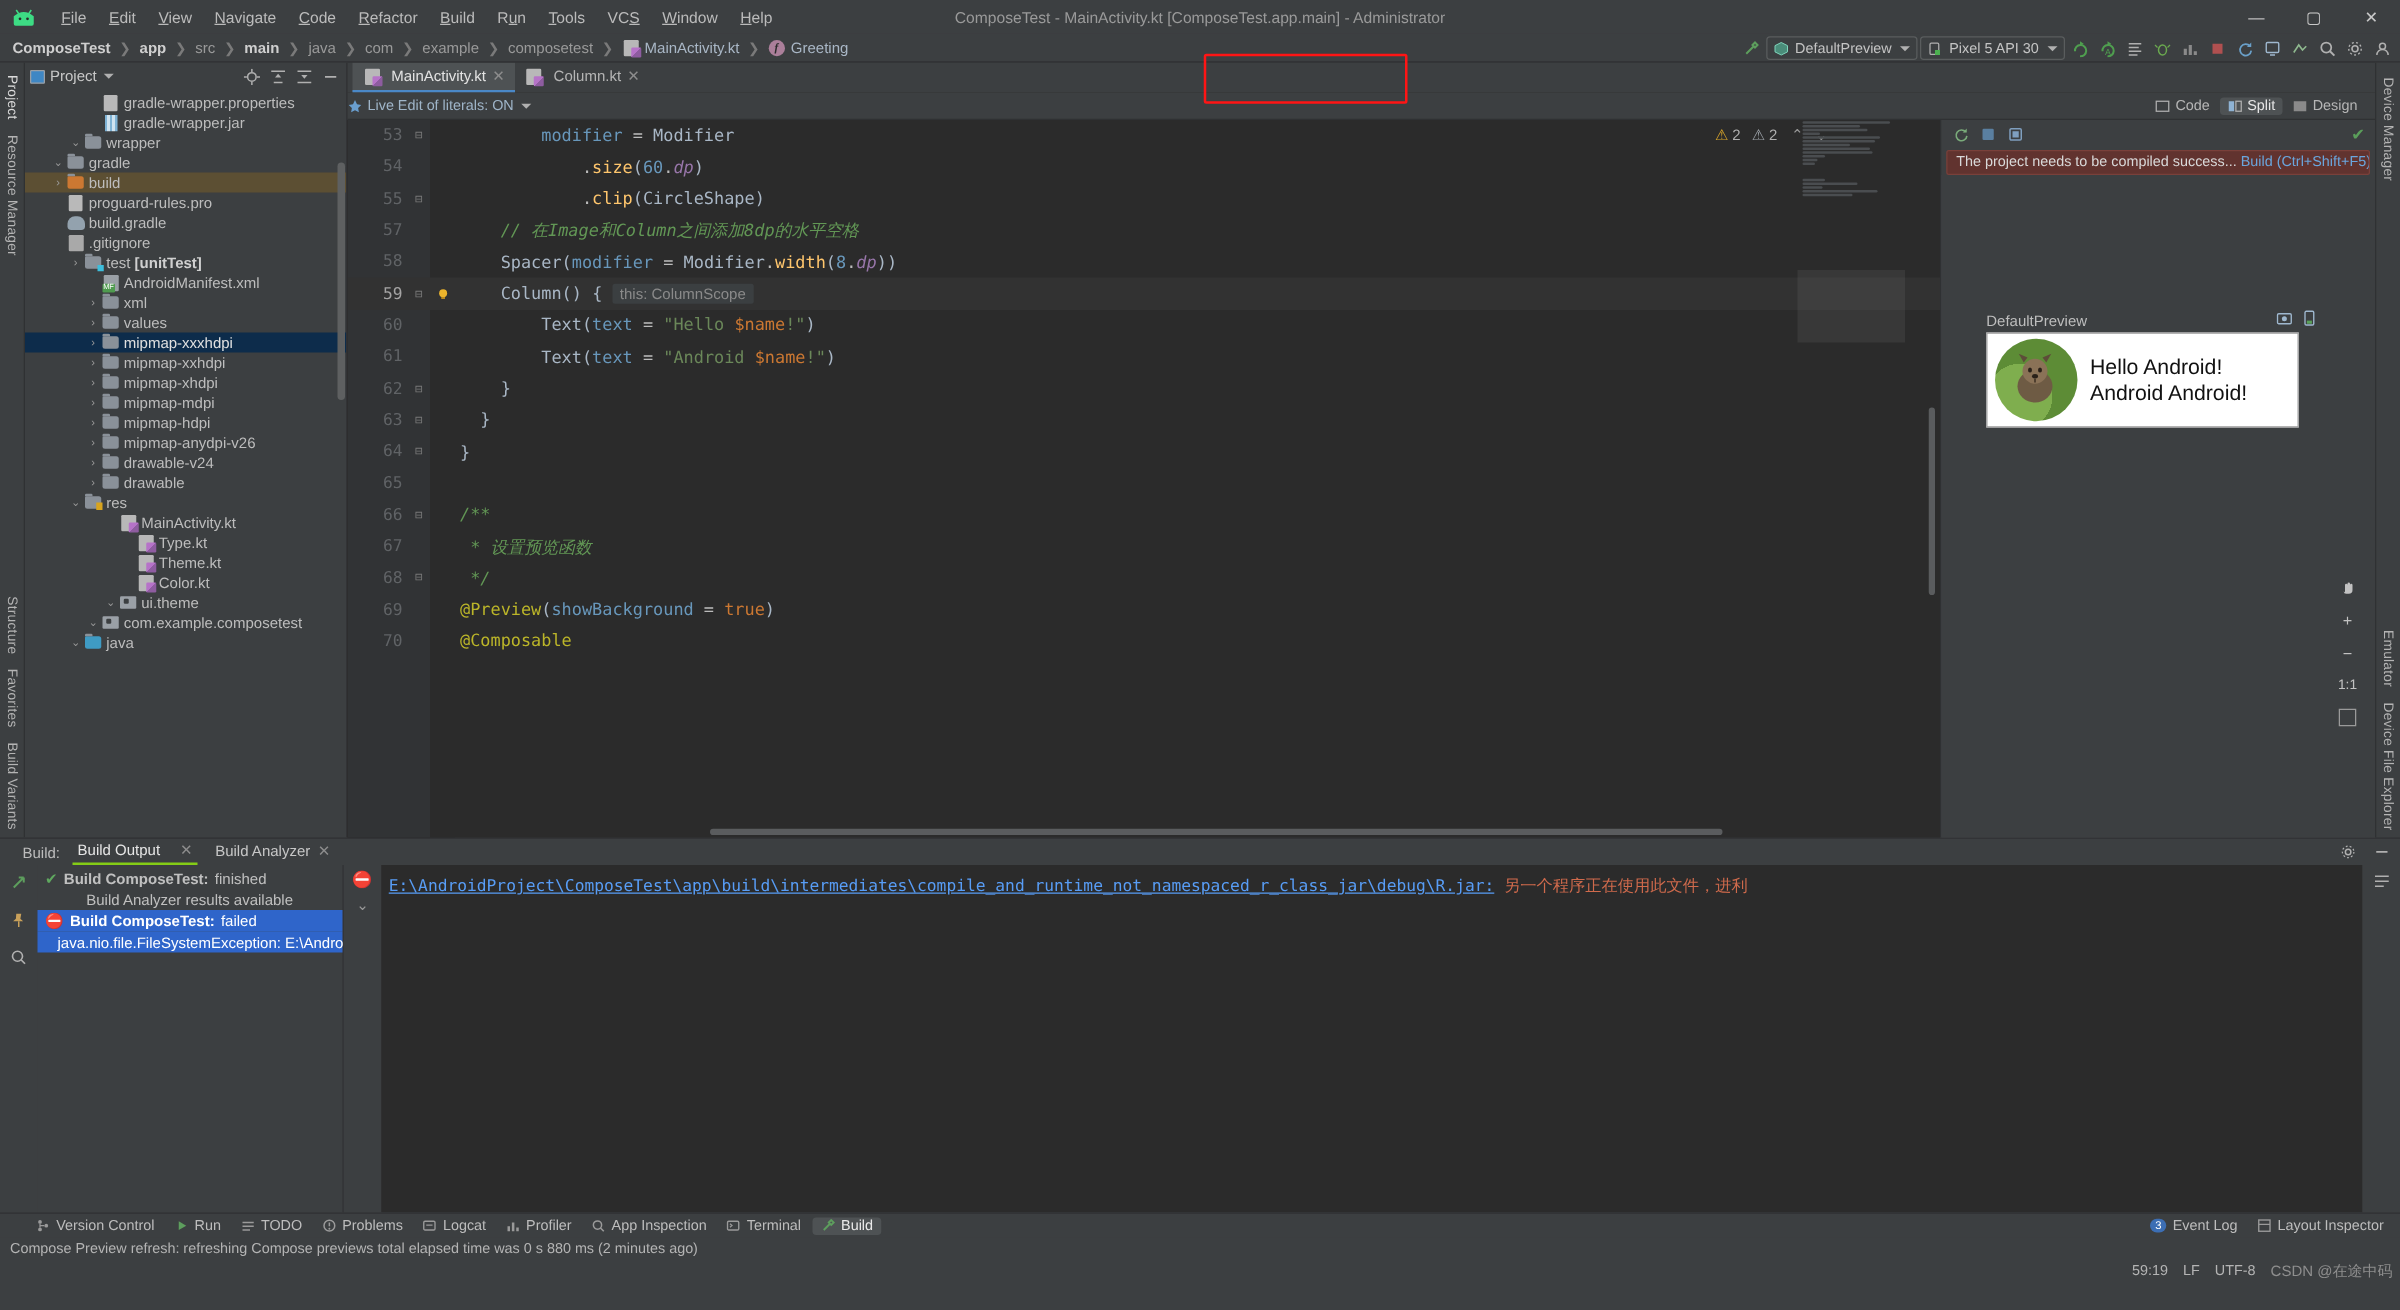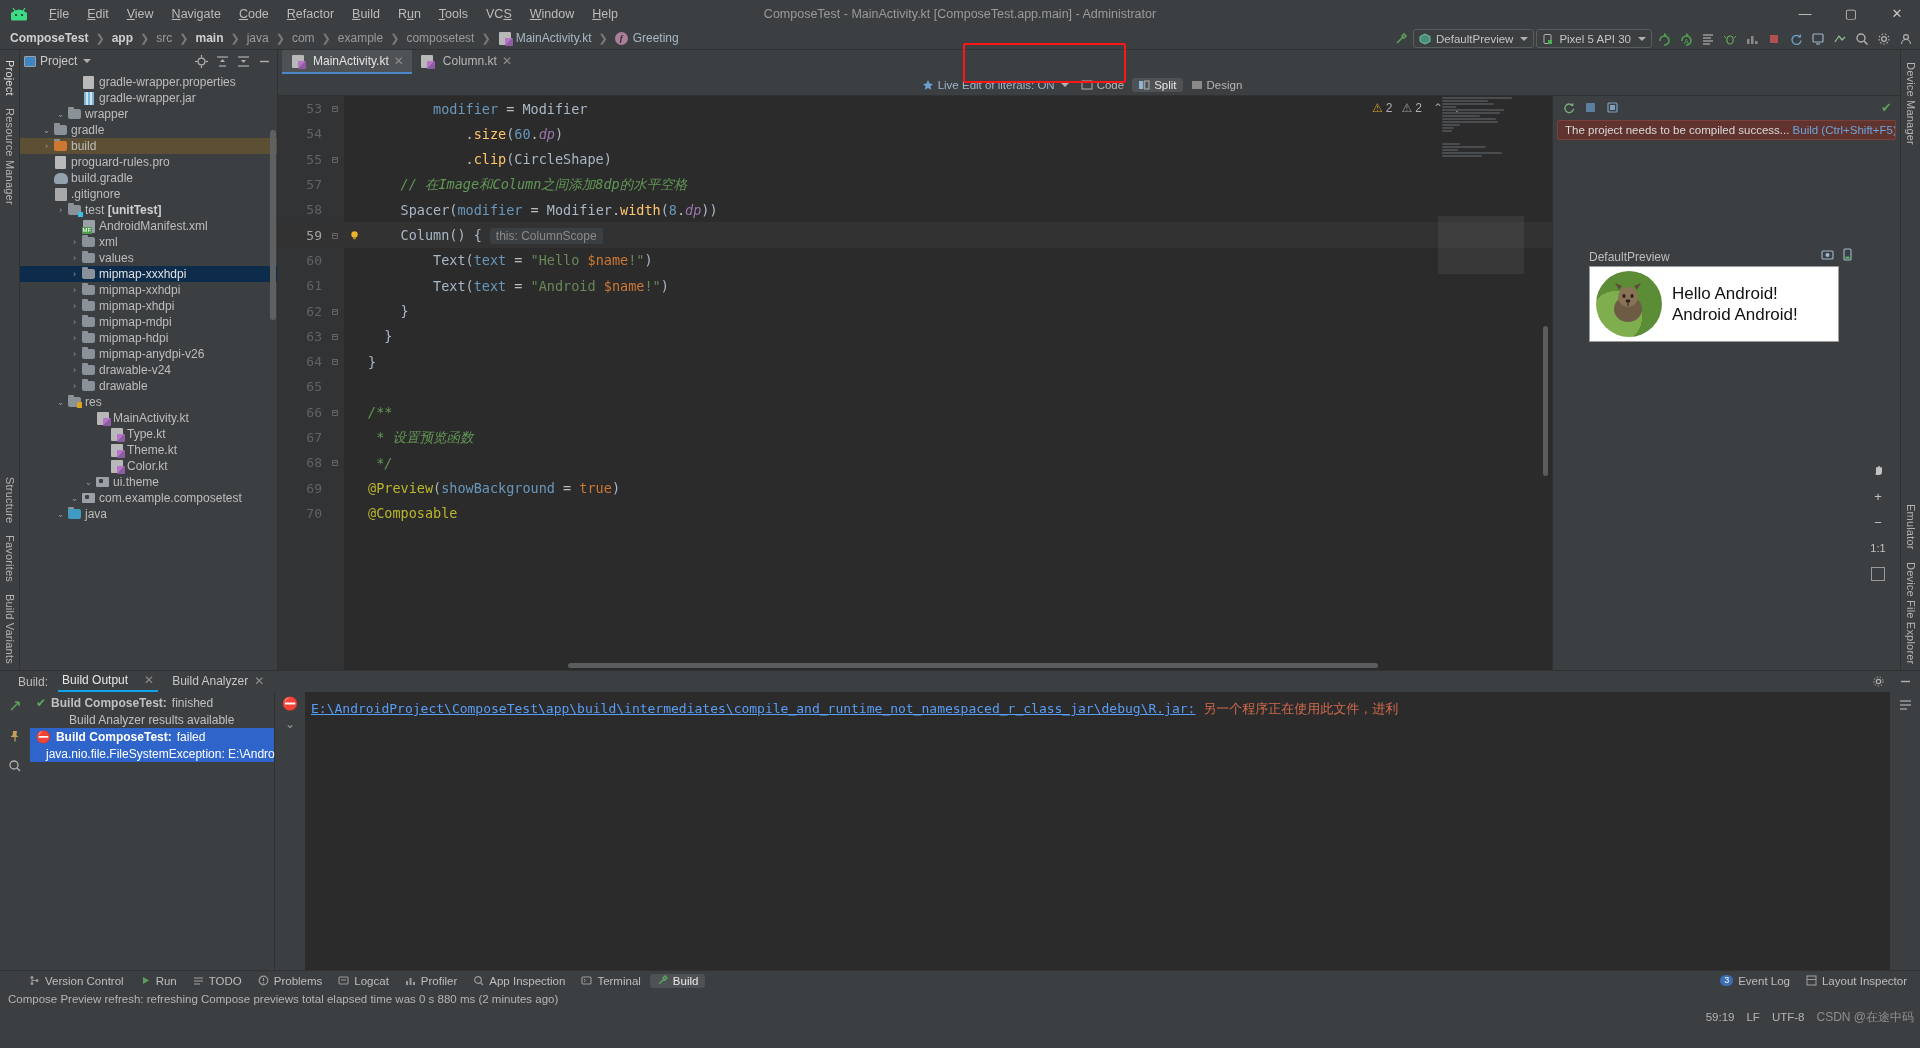--- a/index.html
+++ b/index.html
@@ -78,21 +78,21 @@
   .propf{ width:11px;height:13px;background:#b9b9b9;border-radius:1px;}
   .lbl.bold{font-weight:bold;color:#d0d0d0;}
   .vscroll{position:absolute;right:1px;top:58px;width:6px;height:190px;background:#5e6061;border-radius:3px;}
 
   
   .editwrap{ flex:1 1 auto; display:flex; flex-direction:column; min-width:0; background:#2b2b2b;}
   .tabs{ height:24px; background:#3c3f41; display:flex; align-items:flex-end; flex:0 0 24px; padding-left:4px;}
   .tab{ height:24px; display:flex; align-items:center; gap:5px; padding:0 8px; font-size:12px; color:#b5b5b5; border-bottom:2px solid transparent;}
   .tab.active{ background:#4e5254; color:#e3e3e3; border-bottom:2px solid #4a88c7;}
   .tab .x{ color:#8d8d8d; font-size:12px;}
-  .splitbar{ height:22px; background:#3c3f41; display:flex; align-items:center; justify-content:center; gap:6px; padding-right:8px; flex:0 0 22px; border-bottom:1px solid #2f3133;}
+  .splitbar{ height:22px; background:#3c3f41; display:flex; align-items:center; justify-content:space-between; gap:6px; padding-right:8px; flex:0 0 22px; border-bottom:1px solid #2f3133;}
   .liveedit{ font-size:11.5px; color:#9fb5c9; display:flex; align-items:center; gap:4px;}
   .modeseg{ display:flex; align-items:center; gap:2px;}
   .mode{ display:flex;align-items:center; gap:4px; font-size:11.5px; color:#b6b6b6; padding:1px 6px; border-radius:3px;}
   .mode.on{ background:#4e5254; color:#e6e6e6;}
 
   .editorrow{ flex:1 1 auto; display:flex; min-height:0;}
   .editor{ flex:1 1 auto; background:#2b2b2b; position:relative; overflow:hidden; min-width:0;}
   .gut{ position:absolute; left:0; top:0; bottom:0; width:66px; background:#313335; }
   .annobar{position:absolute; left:66px; top:0; bottom:0; width:20px; background:#2b2b2b;}
   .codearea{ position:absolute; left:0; right:0; top:0; bottom:0; font-family:"DejaVu Sans Mono", monospace; font-size:13.5px;}
@@ -134,21 +134,21 @@
   .pvtexts div{ font-size:17px; color:#111; font-family:"Liberation Sans",sans-serif; line-height:1.25;}
   .zoomctl{ position:absolute; right:12px; bottom:88px; width:20px; display:flex; flex-direction:column; align-items:center; gap:10px; color:#c2c2c2; font-size:13px;}
   .zoomctl div{ width:20px;height:16px;display:flex;align-items:center;justify-content:center;}
   .zoombox{width:14px;height:14px;border:1px solid #9a9a9a;}
 
   
   .buildpanel{ height:300px; flex:0 0 300px; background:#3c3f41; display:flex; flex-direction:column; border-top:1px solid #2f3133;}
   .bp-head{ height:21px; display:flex; align-items:center; gap:10px; padding:0 6px; flex:0 0 21px;}
   .bp-head .lab{ font-size:12px; color:#bdbdbd;margin-left:12px;}
   .bp-tab{ font-size:12px; color:#c7c7c7; display:flex; align-items:center; gap:6px; padding:2px 4px 3px 4px;}
-  .bp-tab.active{ border-bottom:2px solid #0ea5e9; color:#e6e6e6;gap:16px;}
+  .bp-tab.active{ border-bottom:2px solid #84cc16; color:#e6e6e6;gap:16px;}
   .bp-head .push{flex:1 1 auto;}
   .bp-body{ flex:1 1 auto; display:flex; min-height:0;}
   .bp-rail{ width:30px; flex:0 0 30px; display:flex; flex-direction:column; align-items:center; gap:12px; padding-top:5px;}
   .bp-rail .i{width:18px;height:18px;display:flex;align-items:center;justify-content:center;color:#b3b3b3;}
   .bp-tree{ width:245px; flex:0 0 245px; background:#3c3f41; border-right:1px solid #2f3133; padding-top:2px;}
   .brow{ height:17px; display:flex; align-items:center; font-size:12px; color:#c0c0c0; padding-left:6px; gap:5px; white-space:nowrap;}
   .brow.sel{ background:#2f65ca; color:#ffffff;}
   .brow .b{font-weight:bold;}
   .bp-gut{ width:30px; flex:0 0 30px; background:#3c3f41; display:flex; flex-direction:column; align-items:center; padding-top:4px; gap:6px;}
   .bp-out{ flex:1 1 auto; background:#2b2b2b; padding:8px 6px; overflow:hidden; min-width:0;}

